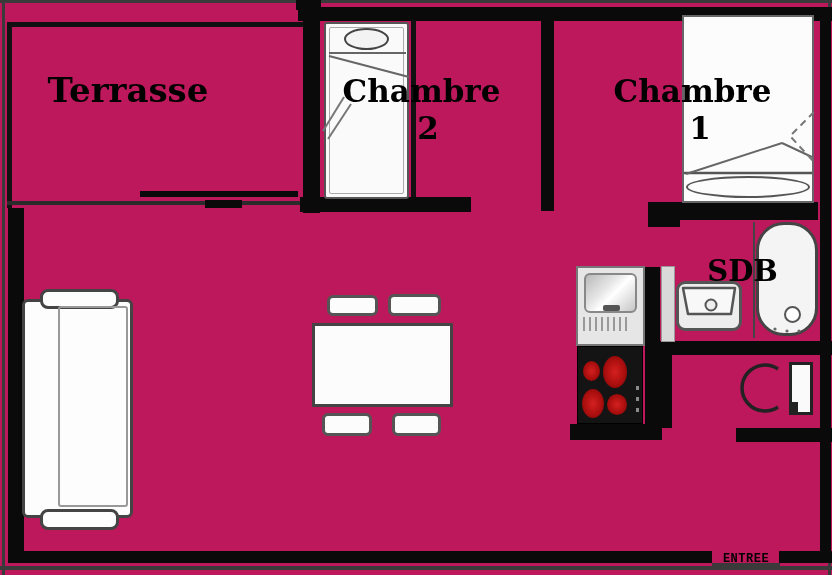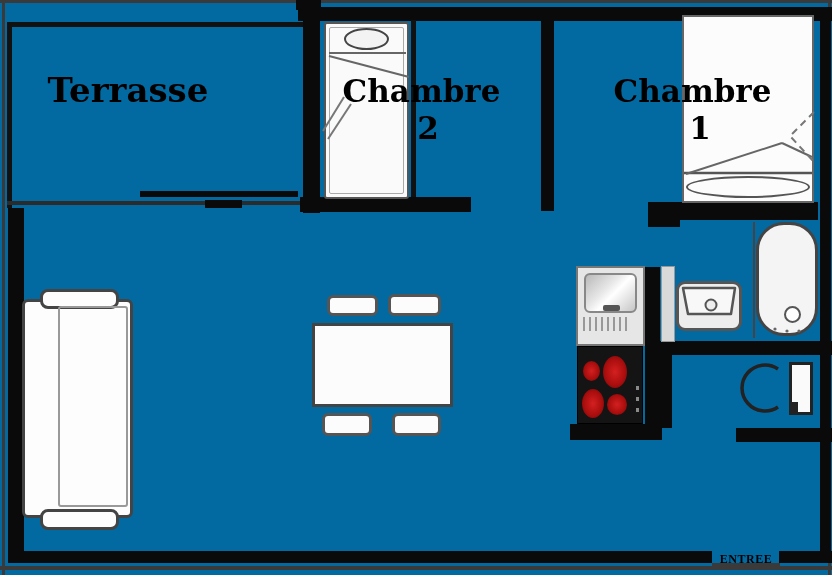--- a/index.html
+++ b/index.html
@@ -1,17 +1,17 @@
 <!DOCTYPE html>
 <html><head>
 <meta charset="utf-8">
 <title>Floor plan</title>
 <style>
   html,body{margin:0;padding:0;background:#fff;}
-  #plan{position:relative;width:832px;height:575px;background:#0369a1;overflow:hidden;
+  #plan{position:relative;width:832px;height:575px;background:#be185d;overflow:hidden;
         font-family:"DejaVu Serif",serif;}
   .wall{position:absolute;background:#0a0a0a;}
   .thin{background:#3a3a3a;}
   .rlabel{position:absolute;font-family:"DejaVu Serif",serif;font-weight:bold;color:#000;
           text-align:center;line-height:1;white-space:nowrap;}
   .furn{position:absolute;background:#fcfcfc;border:2px solid #555;box-sizing:border-box;}
   svg.overlay{position:absolute;left:0;top:0;pointer-events:none;}
 </style>
 </head>
 <body>
@@ -125,17 +125,18 @@
   </svg>
 
   <div class="rlabel" style="left:38px;top:73px;width:180px;font-size:34px;">Terrasse</div>
 
   <div class="rlabel" style="left:334px;top:76px;width:175px;font-size:31px;">Chambre</div>
   <div class="rlabel" style="left:404px;top:113px;width:48px;font-size:31px;">2</div>
 
   <div class="rlabel" style="left:605px;top:76px;width:175px;font-size:31px;">Chambre</div>
   <div class="rlabel" style="left:676px;top:113px;width:48px;font-size:31px;">1</div>
 
+  <div class="rlabel" style="left:700px;top:257px;width:85px;font-size:29px;">SDB</div>
 
 
-  <div class="rlabel" style="left:710px;top:553px;width:72px;font-size:12px;font-family:Liberation Serif, serif;letter-spacing:0.5px;">ENTREE</div>
+  <div class="rlabel" style="left:710px;top:553px;width:72px;font-size:12px;font-family:Liberation Mono, monospace;letter-spacing:0.5px;">ENTREE</div>
 
 </div>
 
 </body></html>

